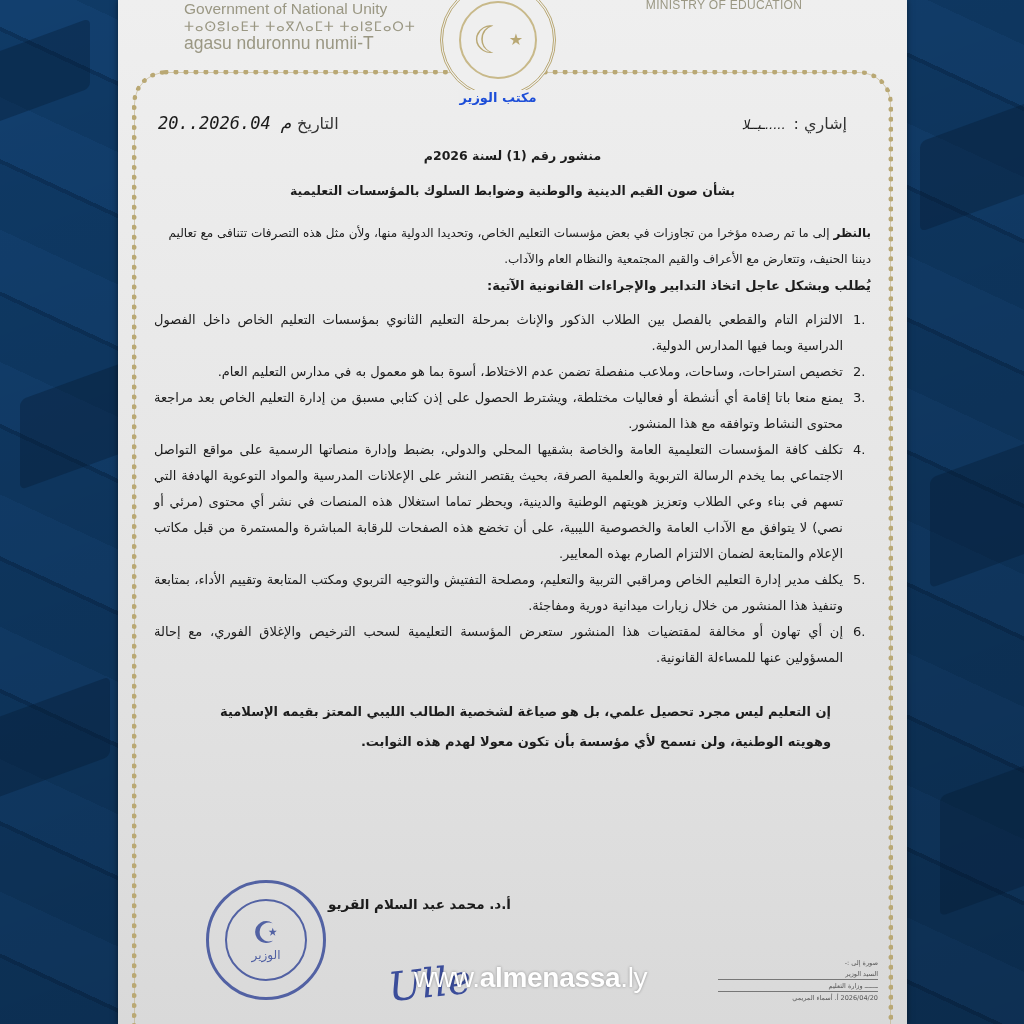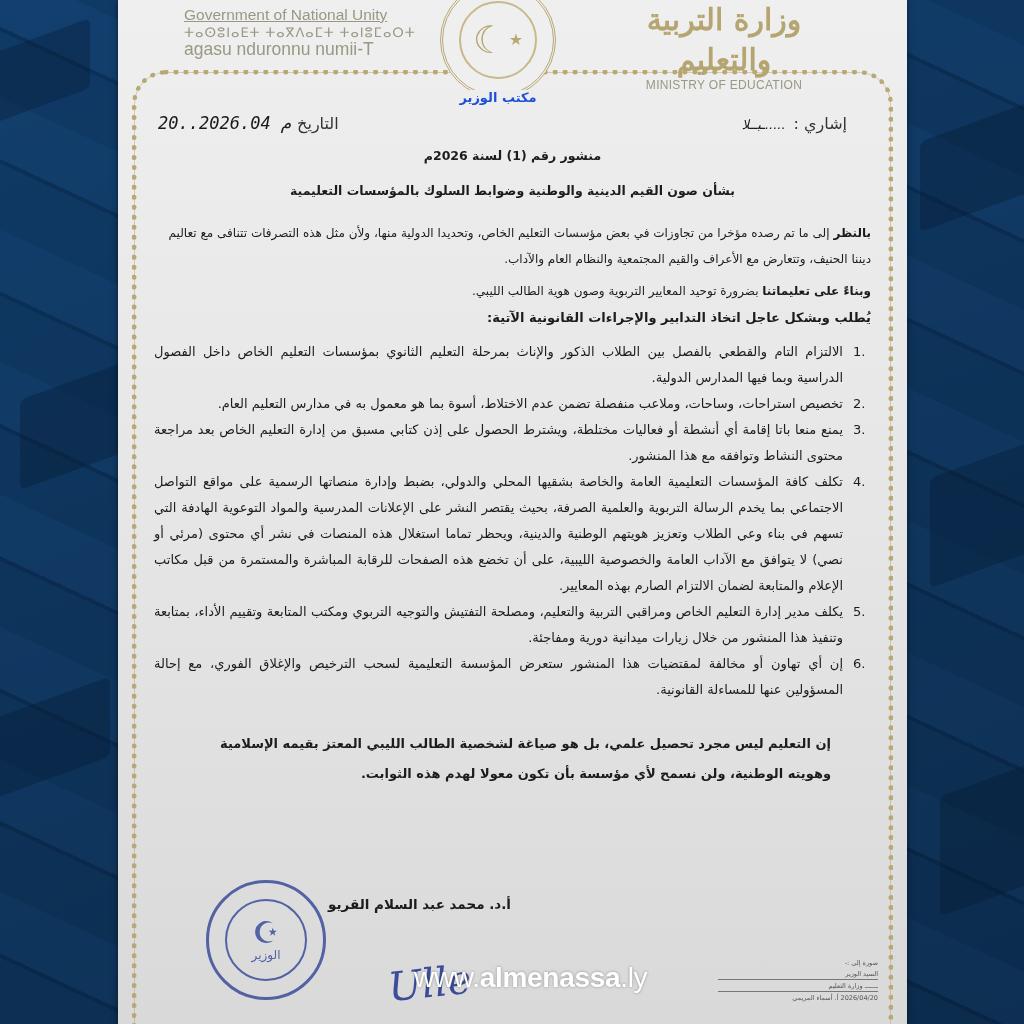--- a/index.html
+++ b/index.html
@@ -34,21 +34,21 @@
       border: 5px dotted #b9a874;
       border-radius: 34px 34px 0 0;
       outline: 1px solid rgba(185,168,116,0.5);
       outline-offset: -3px;
     }
     
     .hdr-left {
       position: absolute; left: 66px; top: 0; width: 240px;
       color: #9a9783; font-family: "Liberation Sans", sans-serif;
     }
-    .hdr-left .l1 { font-size: 15.5px; margin-top: 6px; text-decoration: underline; }
+    .hdr-left .l1 { font-size: 15.5px; margin-top: 0; }
     .hdr-left .l2 { font-size: 13px; letter-spacing: 1px; margin-top: 1px; }
     .hdr-left .l3 { font-size: 17.5px; margin-top: -1px; }
     .seal {
       position: absolute; left: 322px; top: -18px; width: 116px; height: 116px;
       border-radius: 50%; border: 3px double #b9a874;
       display: flex; align-items: center; justify-content: center;
       background: #efefef;
     }
     .seal .inner {
       width: 78px; height: 78px; border-radius: 50%;
@@ -168,21 +168,20 @@
 
   <div class="seal">
     <div class="inner">
       <span class="crescent">☾</span>
       <span class="star">★</span>
     </div>
   </div>
   <div class="seal-label">مكتب الوزير</div>
 
   <div class="hdr-right">
-    <div class="ar">وزارة التربية والتعليم</div>
     <div class="en">MINISTRY OF EDUCATION</div>
   </div>
 
   <div class="refline">
     <div class="date">
       <span class="hand">م 2026.04..20</span>
       <span class="lbl">التاريخ</span>
     </div>
     <div class="ref">
       <span class="hand">ـبــلا.....</span>
@@ -190,24 +189,20 @@
     </div>
   </div>
 
   <div class="content">
     <div class="c-title">منشور رقم (1) لسنة 2026م</div>
     <div class="c-subject">بشأن صون القيم الدينية والوطنية وضوابط السلوك بالمؤسسات التعليمية</div>
 
     <p class="para">
       <b>بالنظر</b>
       <span>إلى ما تم رصده مؤخرا من تجاوزات في بعض مؤسسات التعليم الخاص، وتحديدا الدولية منها، ولأن مثل هذه التصرفات تتنافى مع تعاليم ديننا الحنيف، وتتعارض مع الأعراف والقيم المجتمعية والنظام العام والآداب.</span>
-    </p>
-    <p class="para">
-      <b>وبناءً على تعليماتنا</b>
-      <span>بضرورة توحيد المعايير التربوية وصون هوية الطالب الليبي.</span>
     </p>
     <p class="demand">يُطلب وبشكل عاجل اتخاذ التدابير والإجراءات القانونية الآتية:</p>
 
     <ol class="items">
       <li>
           <span class="num">1.</span>
           <span>الالتزام التام والقطعي بالفصل بين الطلاب الذكور والإناث بمرحلة التعليم الثانوي بمؤسسات التعليم الخاص داخل الفصول الدراسية وبما فيها المدارس الدولية.</span>
         </li>
       <li>
           <span class="num">2.</span>

